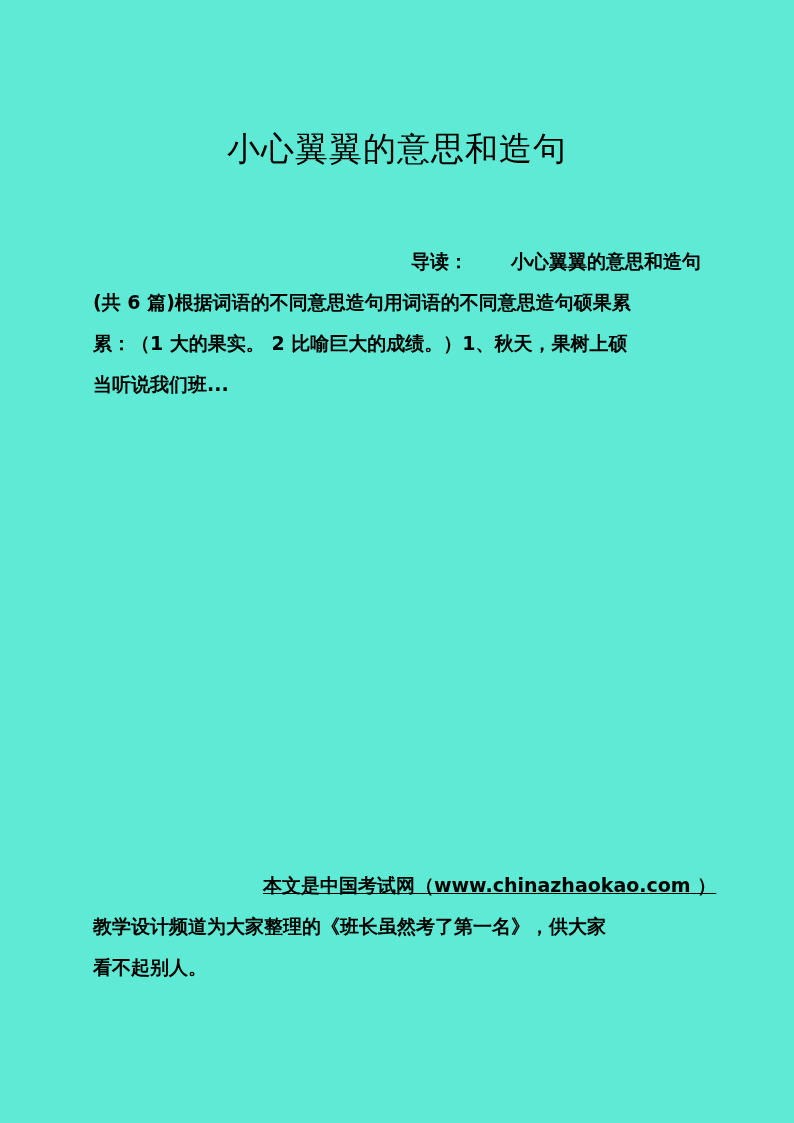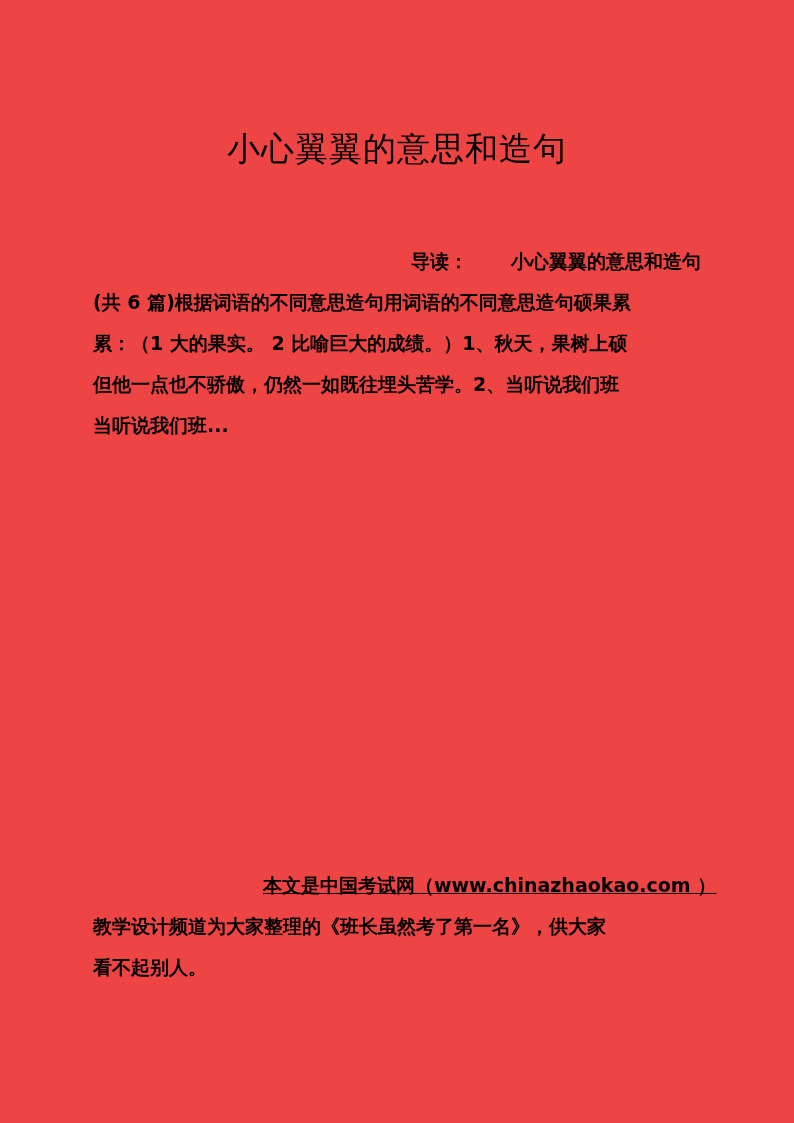--- a/index.html
+++ b/index.html
@@ -12,21 +12,21 @@
       height: 1123px;
       position: relative;
       overflow: hidden;
       color: #000000;
       font-family: "DejaVu Sans", sans-serif;
     }
     .page {
       position: absolute;
       left: 0; top: 0;
       width: 794px; height: 1123px;
-      background: #ef4444;
+      background: #5eead4;
     }
     .title {
       position: absolute;
       left: 0;
       top: 104px;
       width: 794px;
       text-align: center;
       font-family: "DejaVu Serif", serif;
       font-size: 33px;
       line-height: 46px;
@@ -70,21 +70,20 @@
 <div class="page">
 
   <h1 class="title">小心翼翼的意思和造句</h1>
 
   <div class="body-block" id="intro">
     <span class="line lead-line">
       <span class="lead-label">导读：</span><span>小心翼翼的意思和造句</span>
     </span>
     <span class="line">(共 6 篇)根据词语的不同意思造句用词语的不同意思造句硕果累</span>
     <span class="line">累：（1  大的果实。  2  比喻巨大的成绩。）1、秋天，果树上硕</span>
-    <span class="line">但他一点也不骄傲，仍然一如既往埋头苦学。2、当听说我们班</span>
     <span class="line">当听说我们班...</span>
   </div>
 
   <div class="body-block" id="footer">
     <span class="line footer-first">本文是中国考试网（www.chinazhaokao.com ）</span>
     <span class="line">教学设计频道为大家整理的《班长虽然考了第一名》，供大家</span>
     <span class="line">看不起别人。</span>
   </div>
 
 </div>

